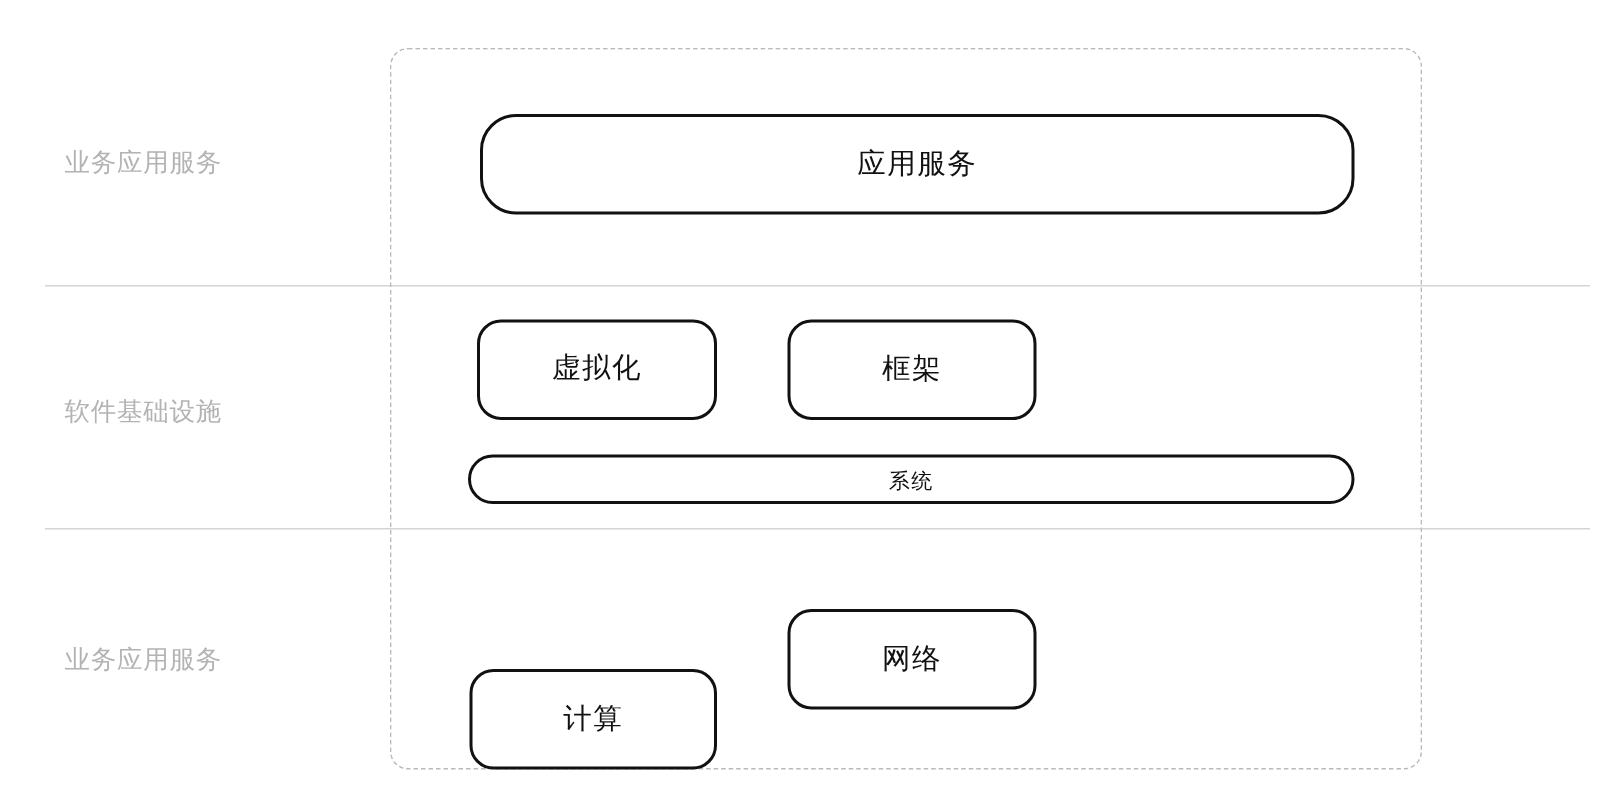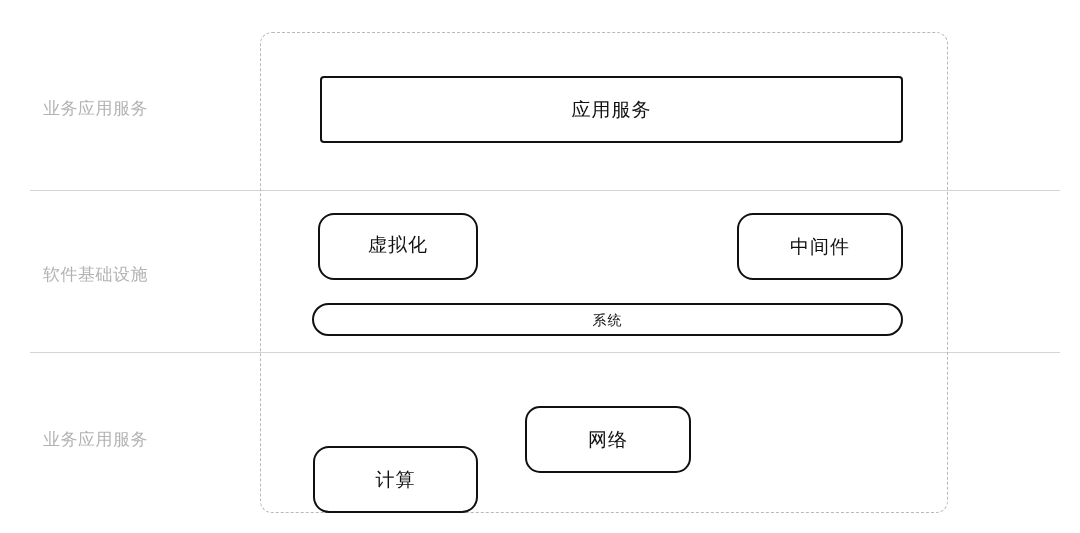--- a/index.html
+++ b/index.html
@@ -73,59 +73,59 @@
     line-height: 1;
     letter-spacing: 1px;
   }
 
   
   #node-app-service {
     left: 320px;
     top: 76px;
     width: 583px;
     height: 67px;
-    border-radius: 4px;
+    border-radius: 24px;
   }
 
   
   #node-virtualization { left: 318px; top: 213px; width: 160px; height: 67px; font-family: Liberation Mono, monospace; }
   #node-framework      { left: 525px; top: 213px; width: 166px; height: 67px; }
   #node-middleware     { left: 737px; top: 213px; width: 166px; height: 67px; }
 
   
   #node-system {
     left: 312px;
     top: 303px;
     width: 591px;
     height: 33px;
     border-radius: 17px;
     font-size: 14px;
   }
 
   
   #node-compute { left: 313px; top: 418px; width: 165px; height: 67px; margin-top: 28px; }
-  #node-network { left: 525px; top: 406px; width: 166px; height: 67px; border-radius: 15px; }
+  #node-network { left: 525px; top: 406px; width: 166px; height: 67px; }
   #node-storage { left: 737px; top: 406px; width: 166px; height: 67px; }
 </style>
 </head>
 <body>
 
 <div id="stage">
 
   <div class="tier-divider" id="divider-1"></div>
   <div class="tier-divider" id="divider-2"></div>
 
   <div id="dashed-container"></div>
 
   <div class="tier-label" id="tier-label-0">业务应用服务</div>
   <div class="tier-label" id="tier-label-1">软件基础设施</div>
   <div class="tier-label" id="tier-label-2">业务应用服务</div>
 
   <div class="node" id="node-app-service">应用服务</div>
 
   <div class="node" id="node-virtualization">虚拟化</div>
-  <div class="node" id="node-middleware">中间件</div>
+  <div class="node" id="node-framework">框架</div>
   <div class="node" id="node-system">系统</div>
 
   <div class="node" id="node-compute">计算</div>
   <div class="node" id="node-network">网络</div>
 
 </div>
 
 </body></html>

